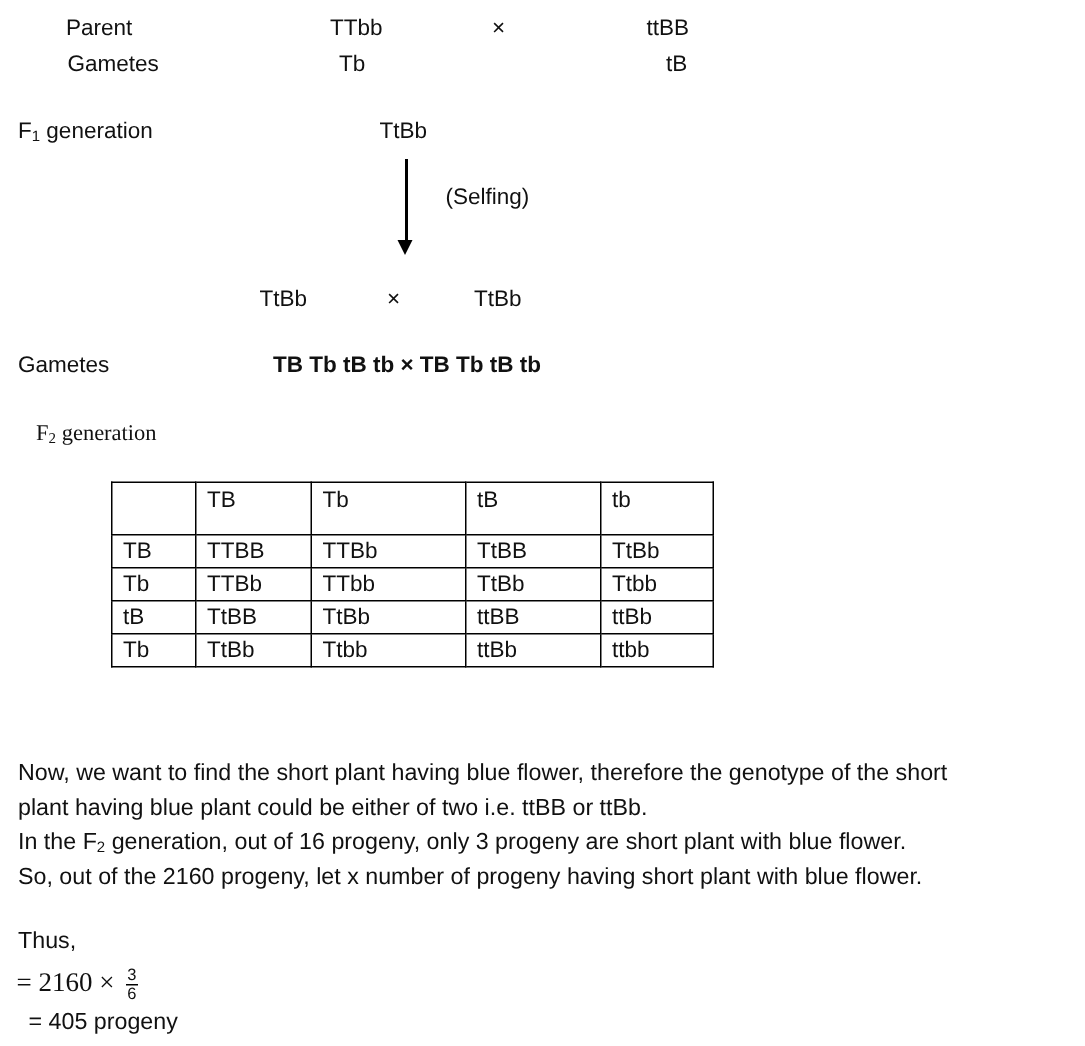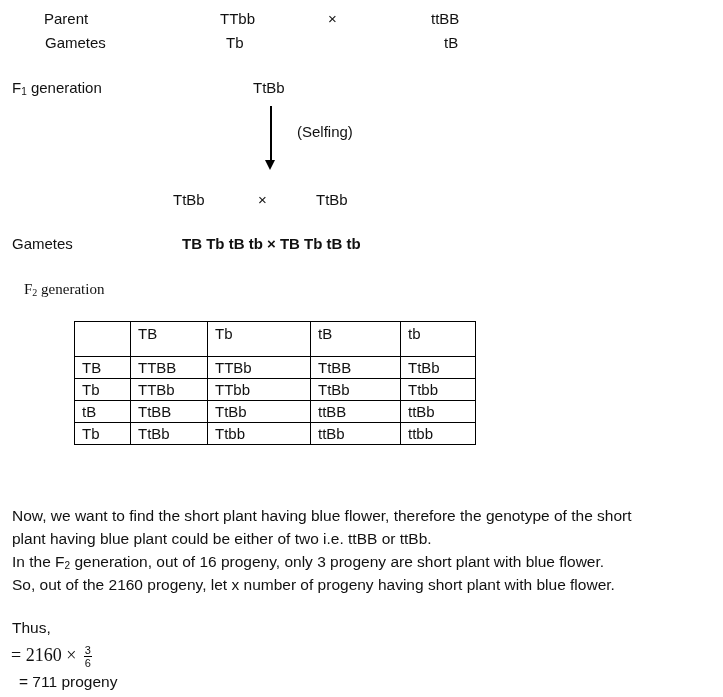--- a/index.html
+++ b/index.html
@@ -99,13 +99,13 @@
 <div class="para" style="top:563px;">So, out of the 2160 progeny, let x number of progeny having short plant with blue flower.</div>
 
 <div class="para" style="top:606px;">Thus,</div>
 <div class="math" style="left:11px; top:628px;">
   <span>= 2160 ×</span>
   <span class="frac">
     <span class="num">3</span>
     <span class="den">6</span>
   </span>
 </div>
-<div class="para" style="left:19px; top:660px;">=  711 progeny</div>
+<div class="para" style="left:19px; top:660px;">=  405 progeny</div>
 
 </body></html>

